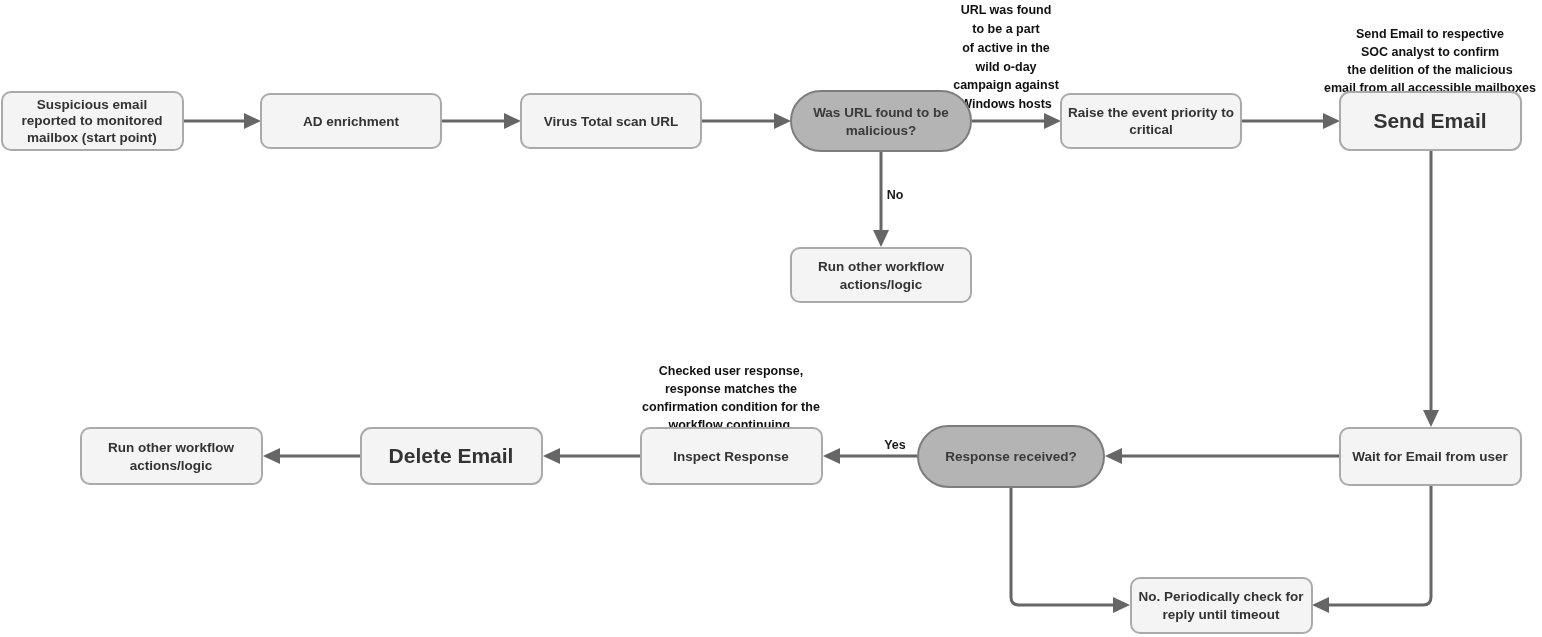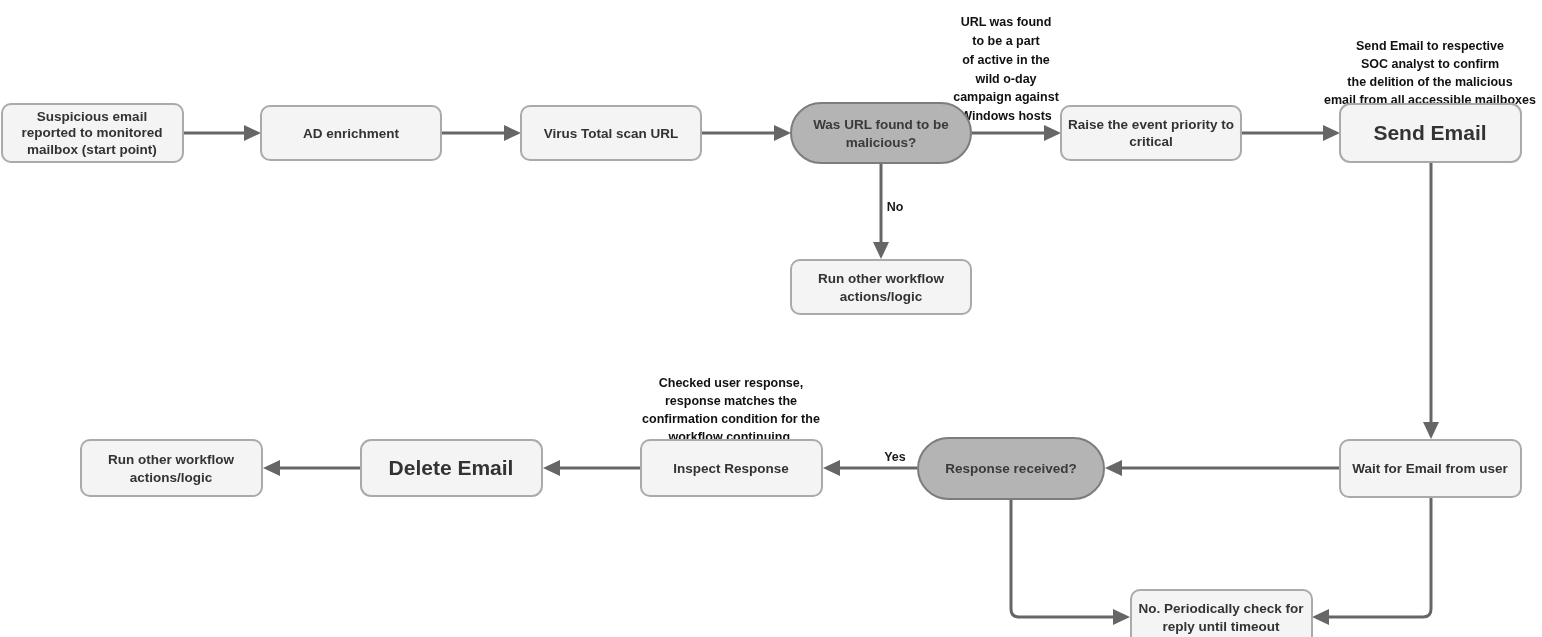--- a/index.html
+++ b/index.html
@@ -10,21 +10,20 @@
   body {
     width: 1542px;
     height: 637px;
     font-family: "Liberation Sans", sans-serif;
     overflow: hidden;
   }
   #flow-root {
     position: relative;
     width: 1542px;
     height: 514px;
-    margin-top: 12px;
   }
   svg.flow {
     display: block;
     width: 1542px;
     height: 637px;
   }
   .node-rect {
     fill: #f4f4f4;
     stroke: #aaaaaa;
     stroke-width: 2;

